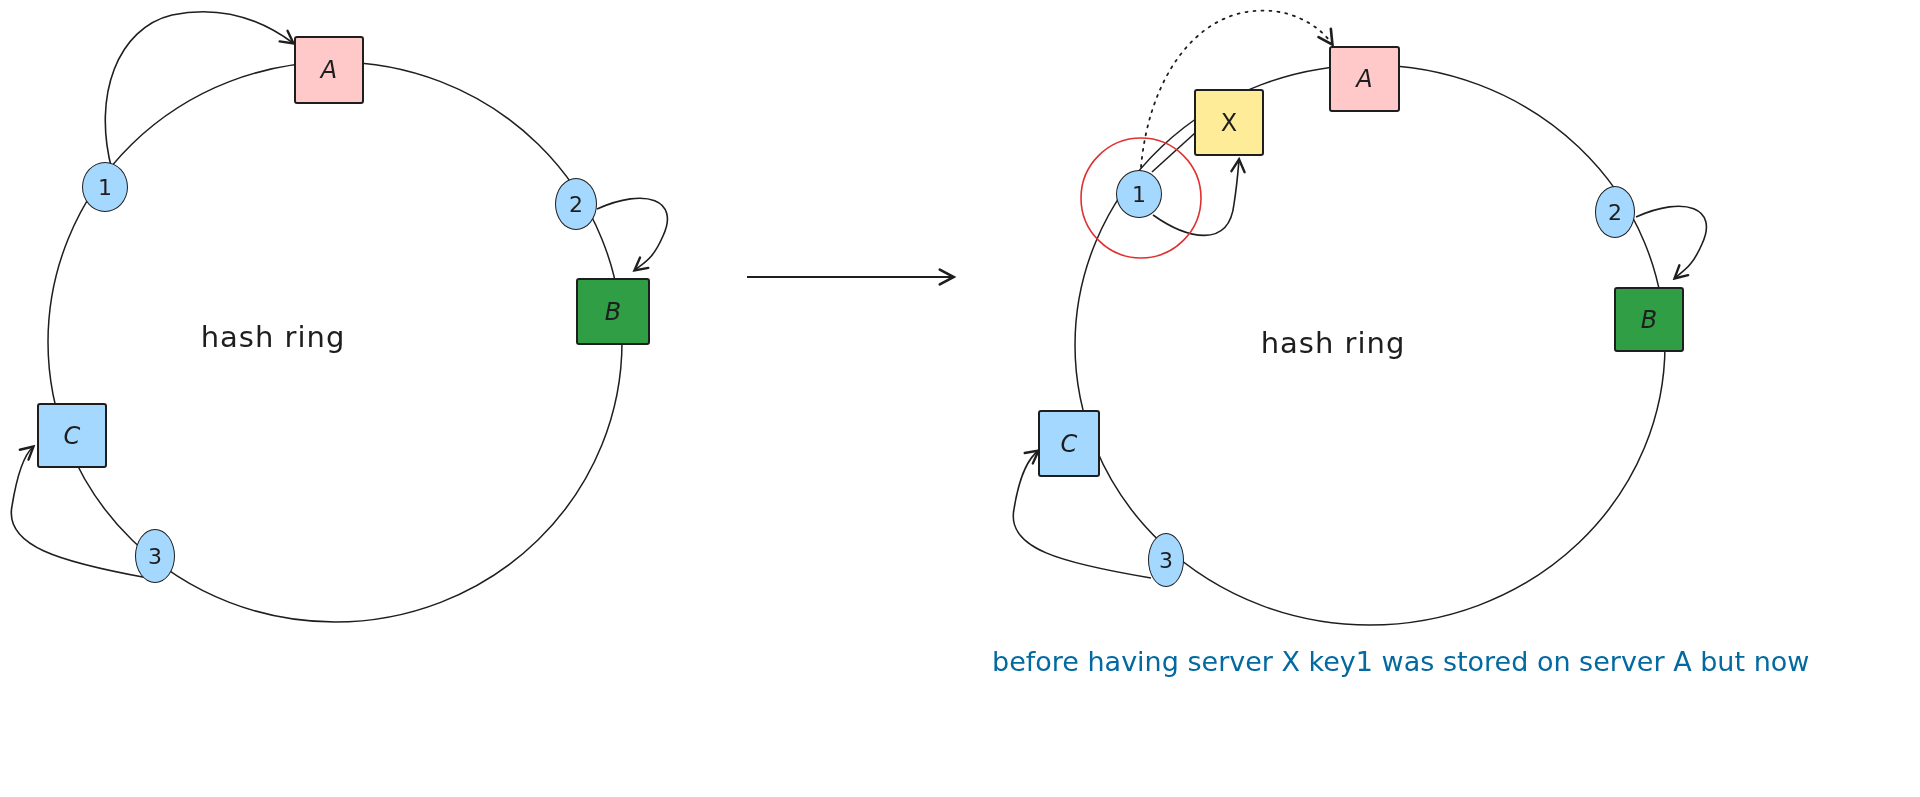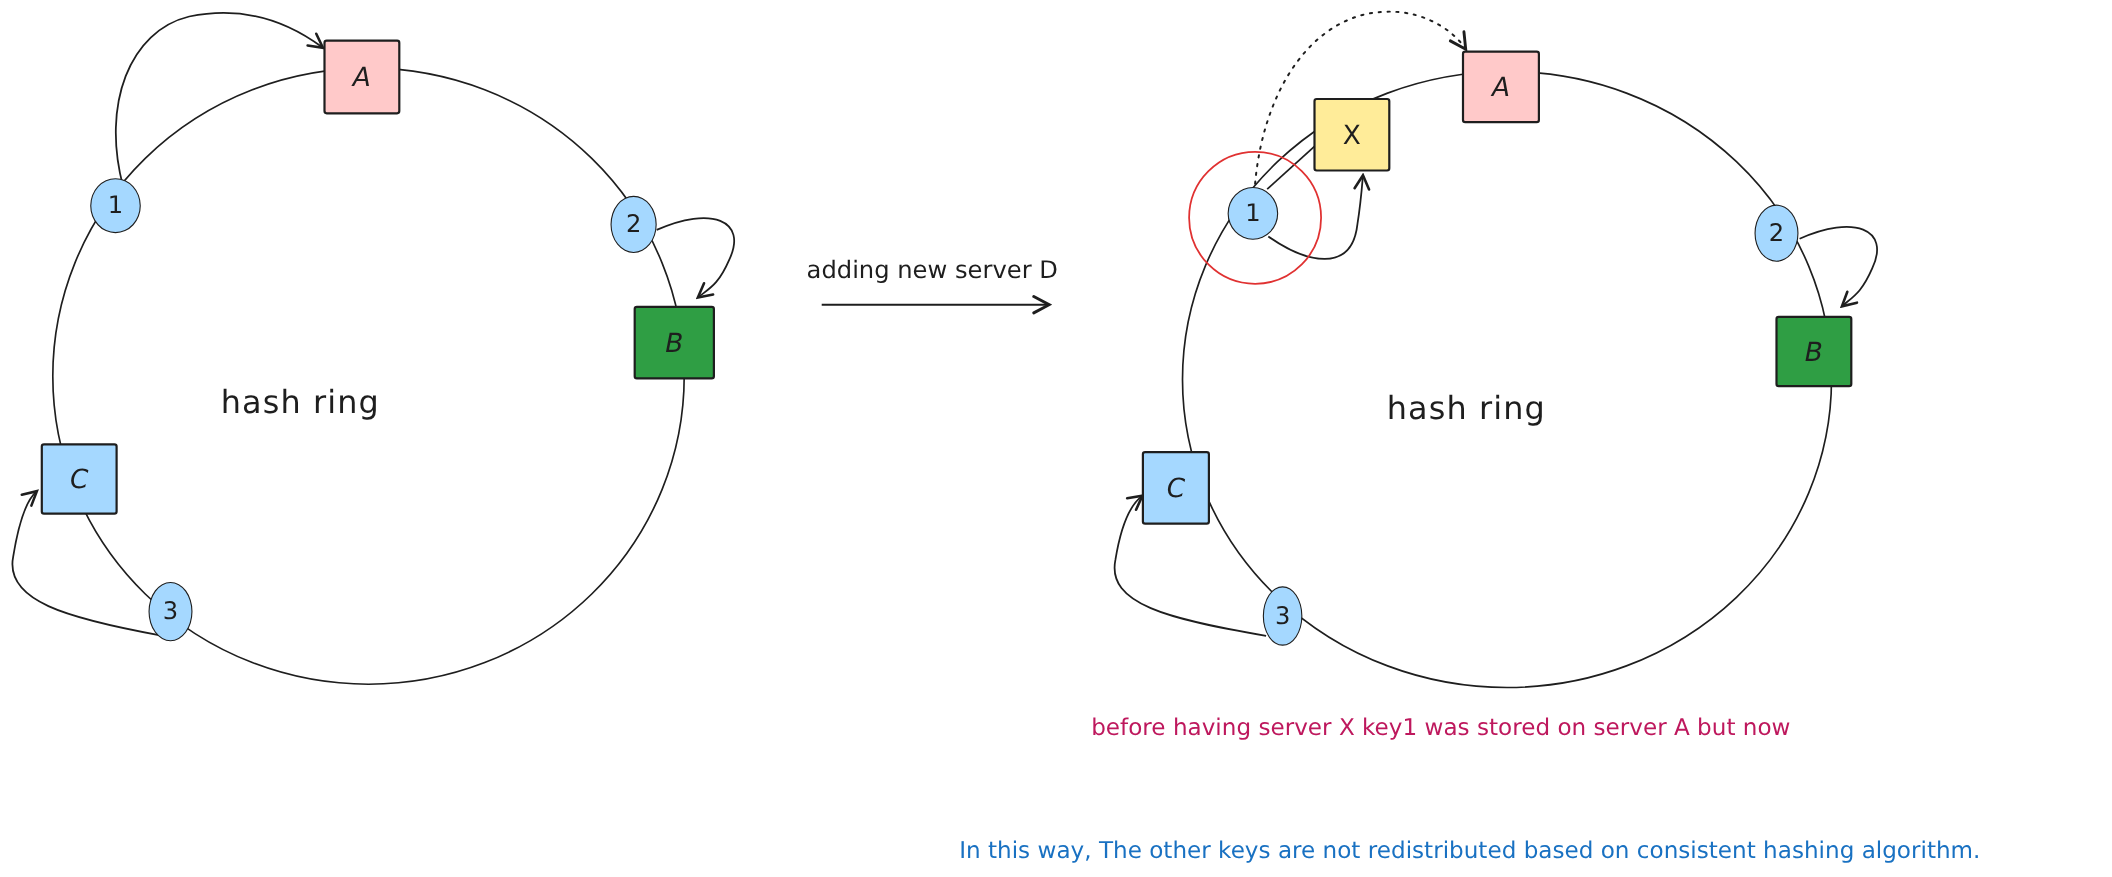--- a/index.html
+++ b/index.html
@@ -31,36 +31,35 @@
     box-sizing:border-box;
     background:#a5d8ff;
   }
   .ring-title{
     position:absolute;
     font-size:29px;
     letter-spacing:1px;
     text-align:center;
     color:#1e1e1e;
     white-space:nowrap;
-    margin-top:28px;
   }
   .transition-label{
     position:absolute;
     left:725px;top:234px;width:245px;
     font-size:22px;
     text-align:center;
     white-space:nowrap;
     color:#1e1e1e;
   }
   .note-block{
     position:absolute;
     left:992px;top:648px;
-    font-size:21px;
+    font-size:27px;
     line-height:27px;
-    color:#be185d;
+    color:#0369a1;
     white-space:nowrap;
   }
   .note-highlight{
     position:absolute;
     left:872px;top:761px;
     font-size:21px;
     color:#1971c2;
     white-space:nowrap;
   }
 </style>
@@ -120,21 +119,20 @@
   <div class="node-ellipse" style="left:555px;top:178px;width:42px;height:52px;">
     <span>2</span>
   </div>
 
   <div class="node-ellipse" style="left:135px;top:529px;width:40px;height:54px;">
     <span>3</span>
   </div>
 
   <div class="ring-title" style="left:178px;top:320px;width:190px;">hash ring</div>
 
-  <div class="transition-label">adding new server D</div>
 
   <div class="node-square" style="left:1329px;top:46px;width:71px;height:66px;background:#ffc9c9;">
     <span>A</span>
   </div>
 
   <div class="node-square" style="left:1194px;top:89px;width:70px;height:67px;background:#ffec99;font-style:normal;">
     <span>X</span>
   </div>
 
   <div class="node-square" style="left:1614px;top:287px;width:70px;height:65px;background:#2f9e44;">
@@ -156,15 +154,14 @@
   <div class="node-ellipse" style="left:1148px;top:533px;width:36px;height:54px;">
     <span>3</span>
   </div>
 
   <div class="ring-title" style="left:1238px;top:326px;width:190px;">hash ring</div>
 
   <div class="note-block">
     <div>before having server X key1 was stored on server A but now</div>
   </div>
 
-  <div class="note-highlight">In this way, The other keys are not redistributed based on consistent hashing algorithm.</div>
 
 </div>
 
 </body></html>

